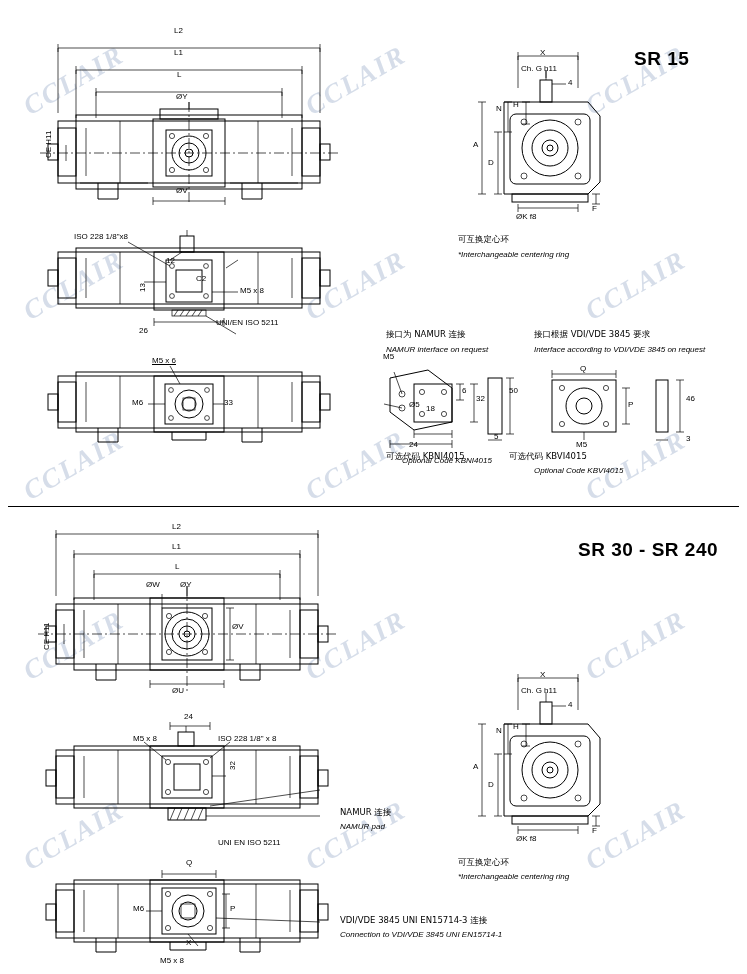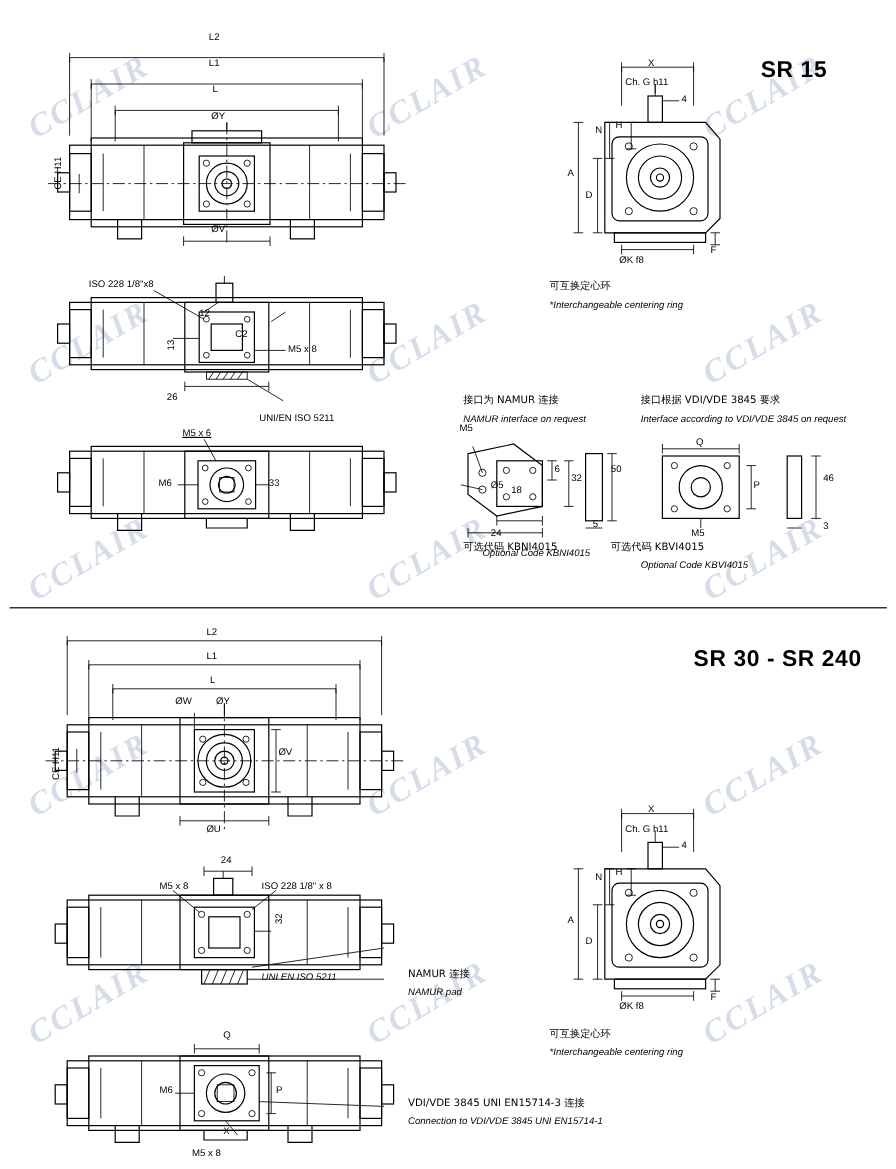--- a/index.html
+++ b/index.html
@@ -225,21 +225,21 @@
         <line class="stroke-t" x1="134" y1="88" x2="134" y2="96"></line>
         <line class="stroke-t" x1="204" y1="88" x2="204" y2="96"></line>
       </svg>
 
       <div class="lbl" style="left:74px; top:232px;">ISO 228 1/8"x8</div>
       <div class="lbl" style="left:166px; top:256px;">12</div>
       <div class="lbl-v" style="left:138px; top:292px;">13</div>
       <div class="lbl" style="left:196px; top:274px;">C2</div>
       <div class="lbl" style="left:240px; top:286px;">M5 x 8</div>
       <div class="lbl" style="left:139px; top:326px;">26</div>
-      <div class="lbl" style="left:216px; top:344px;text-align:center;">UNI/EN ISO 5211</div>
+      <div class="lbl" style="left:216px; top:318px;text-align:center;">UNI/EN ISO 5211</div>
     </div>
 
     <div class="dw">
       <svg width="320" height="100" style="left:20px; top:358px;">
         <rect class="stroke" x="38" y="18" width="262" height="52"></rect>
         <rect class="stroke" x="56" y="14" width="226" height="60"></rect>
         <rect class="stroke" x="38" y="24" width="18" height="40"></rect>
         <rect class="stroke" x="282" y="24" width="18" height="40"></rect>
         <rect class="stroke" x="28" y="36" width="10" height="16"></rect>
         <rect class="stroke" x="300" y="36" width="10" height="16"></rect>
@@ -563,21 +563,21 @@
         <line class="stroke-t" x1="186" y1="110" x2="300" y2="110"></line>
         <line class="stroke-t" x1="190" y1="100" x2="300" y2="84"></line>
       </svg>
 
       <div class="lbl" style="left:184px; top:204px;">24</div>
       <div class="lbl" style="left:133px; top:226px;">M5 x 8</div>
       <div class="lbl" style="left:218px; top:226px;">ISO 228 1/8" x 8</div>
       <div class="lbl-v" style="left:228px; top:262px;">32</div>
       <div class="lbl lbl-cn" style="left:340px; top:300px;">NAMUR 连接</div>
       <div class="lbl lbl-i" style="left:340px; top:314px;">NAMUR pad</div>
-      <div class="lbl" style="left:218px; top:302px;font-style:italic;">UNI EN ISO 5211</div>
+      <div class="lbl" style="left:218px; top:330px;">UNI EN ISO 5211</div>
     </div>
 
     <div class="dw">
       <svg width="330" height="110" style="left:20px; top:348px;">
 
         <line class="stroke-t" x1="142" y1="18" x2="196" y2="18"></line>
         <line class="stroke-t" x1="142" y1="14" x2="142" y2="22"></line>
         <line class="stroke-t" x1="196" y1="14" x2="196" y2="22"></line>
 
         <rect class="stroke" x="36" y="28" width="262" height="54"></rect>

